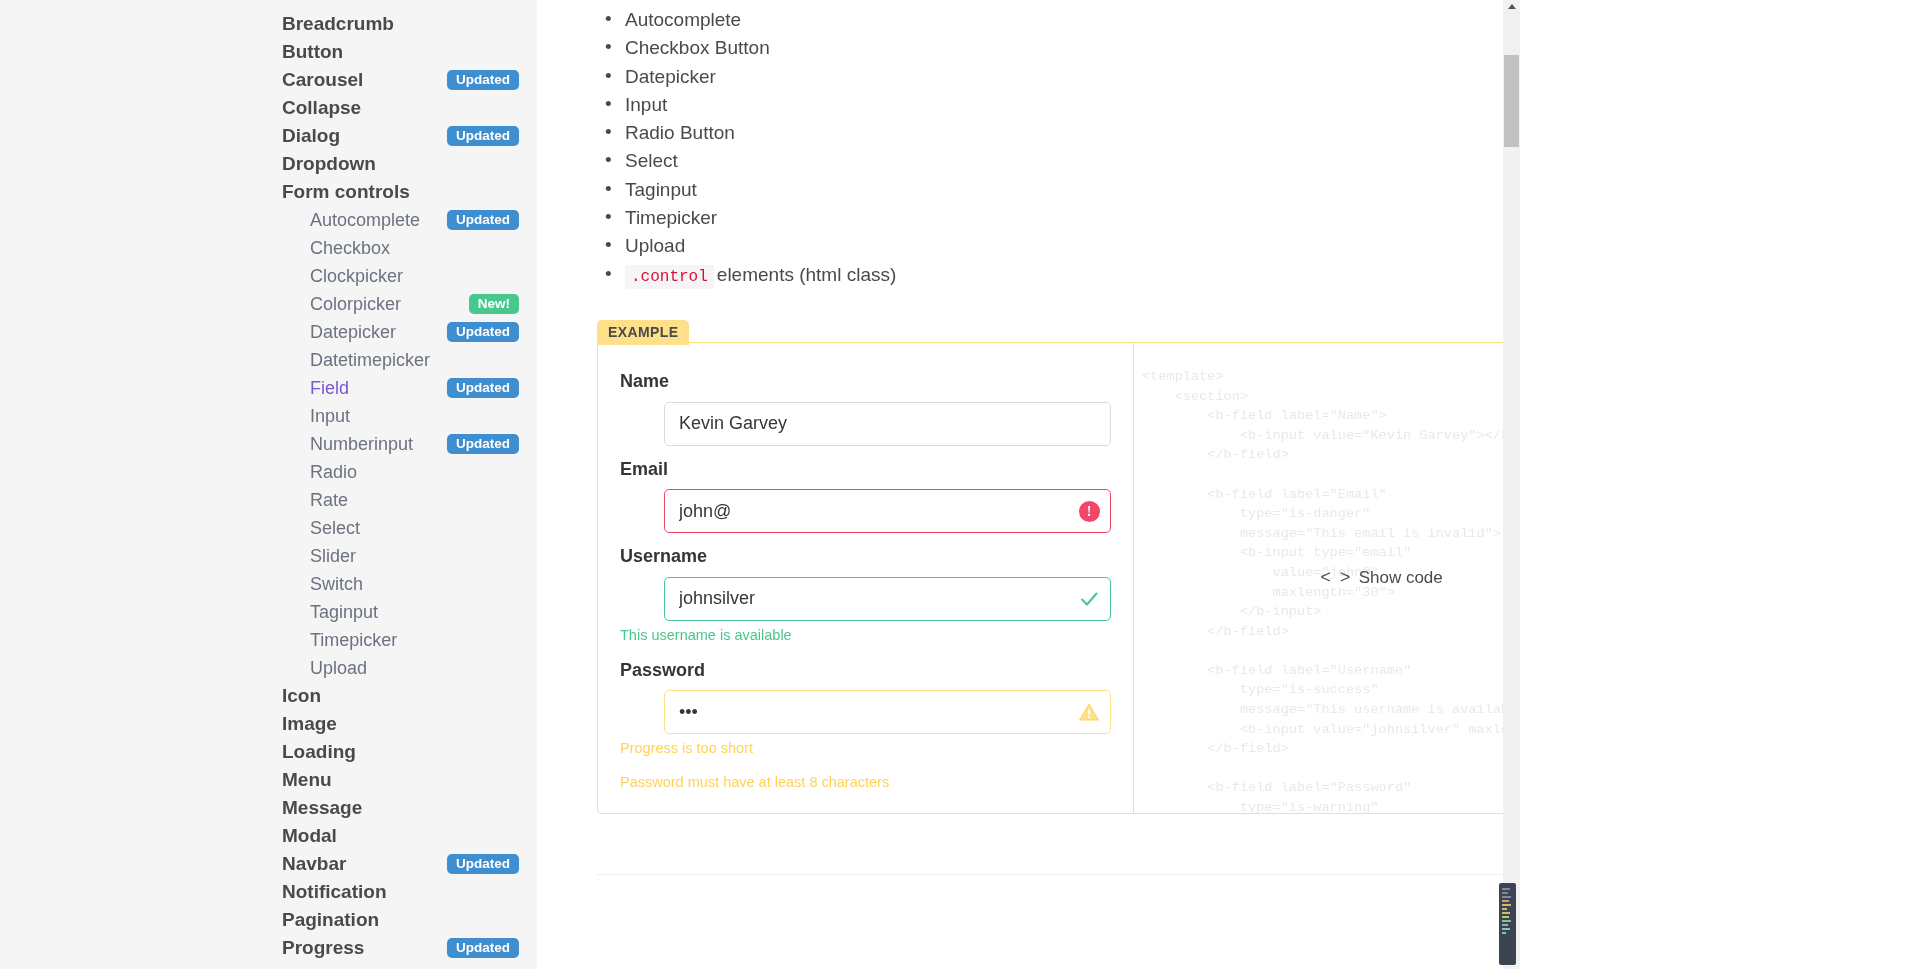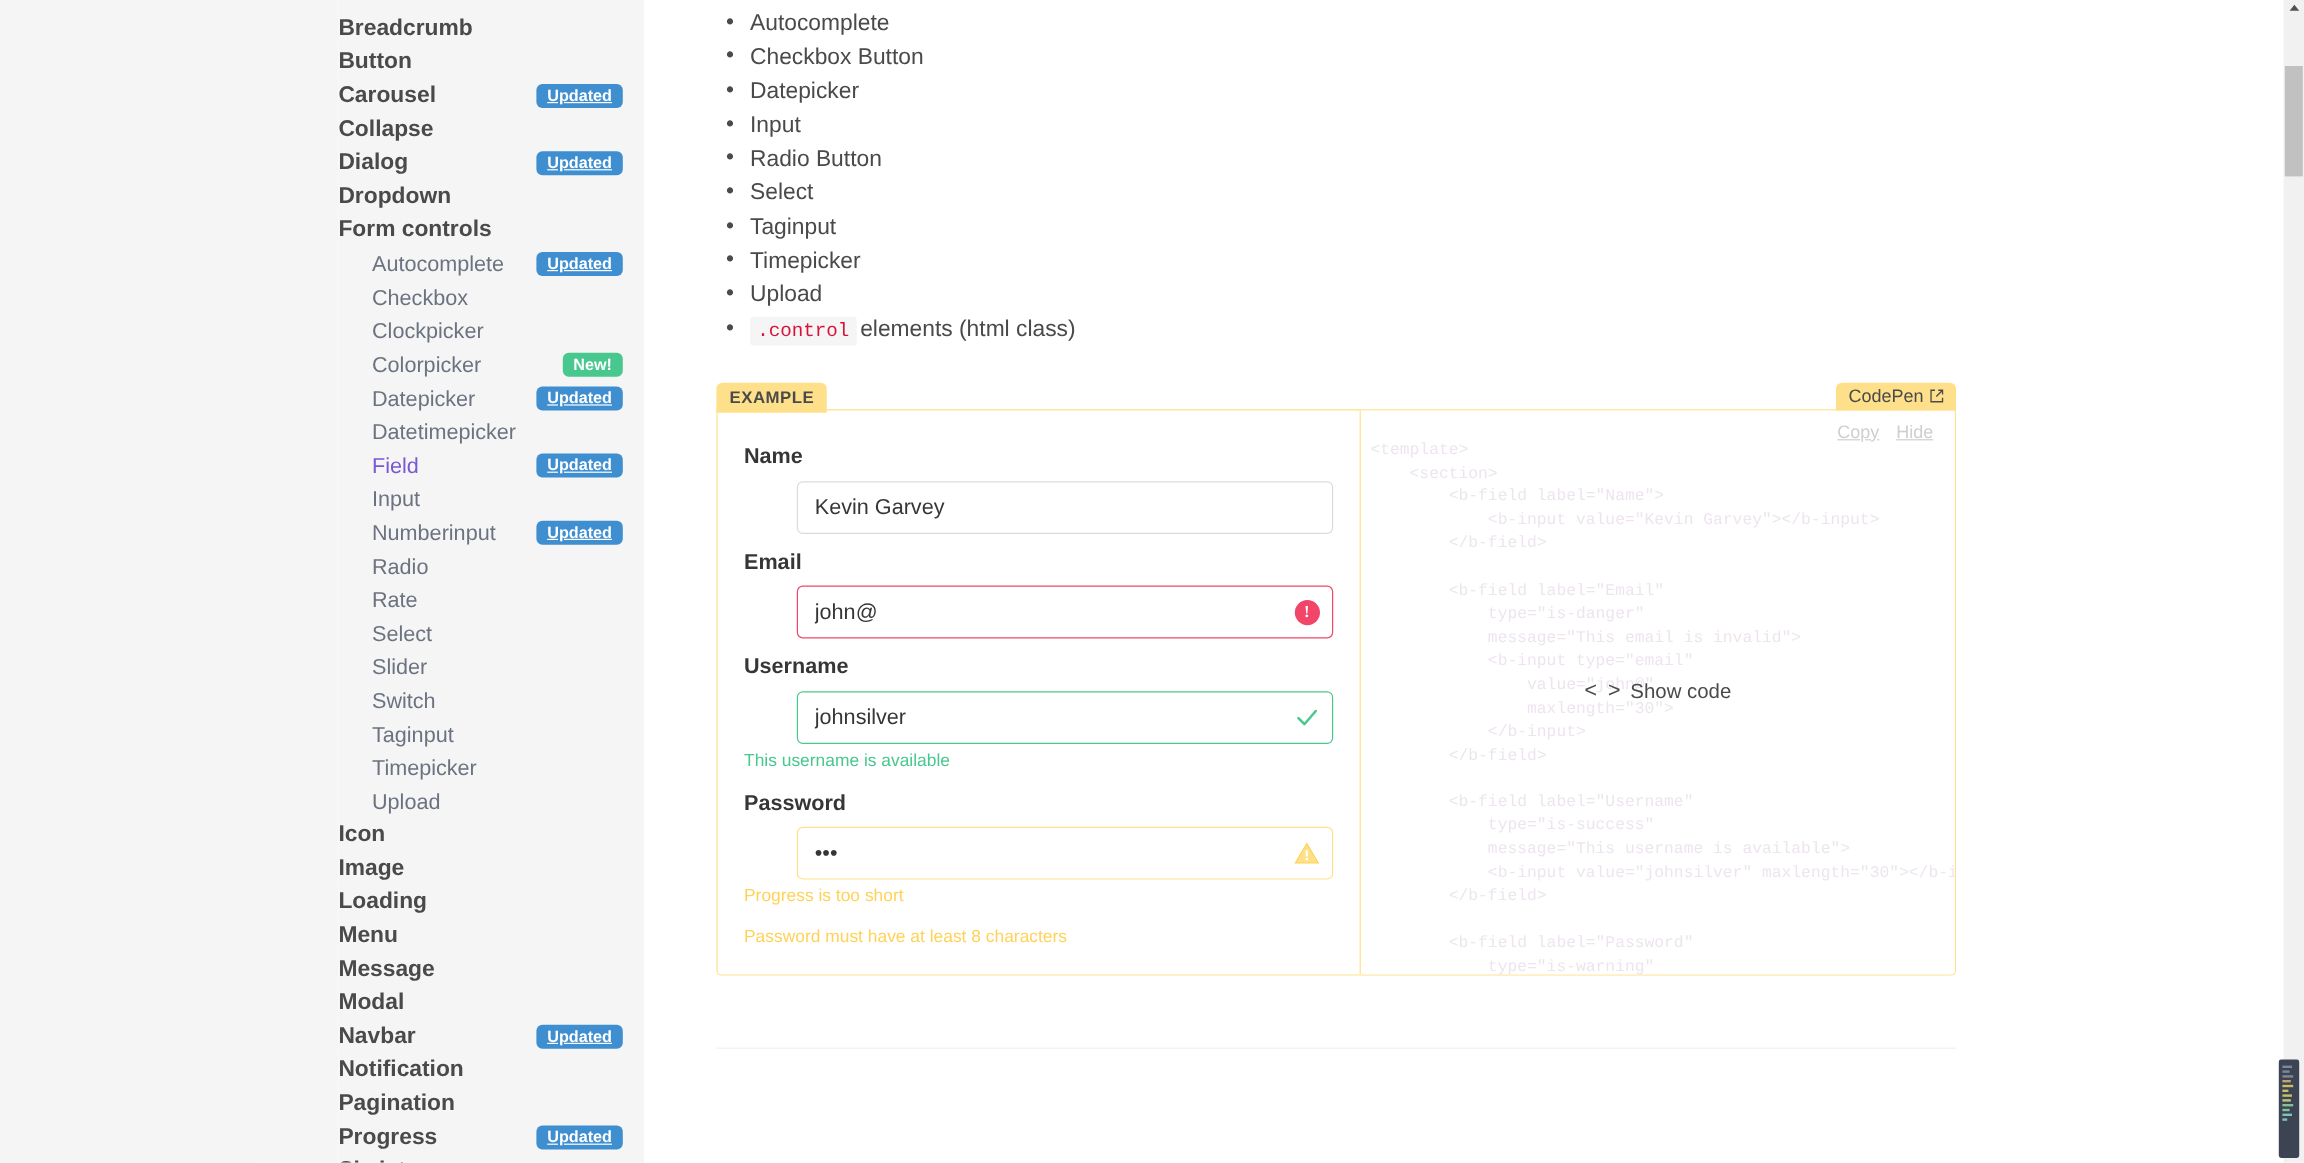--- a/index.html
+++ b/index.html
@@ -4,21 +4,21 @@
 <style>
   * { box-sizing: border-box; }
   html, body { margin:0; padding:0; }
   body {
     width:1920px; height:969px; overflow:hidden;
     background:#ffffff;
     font-family:"Liberation Sans", sans-serif;
     font-size:19px; color:#4a4a4a;
     -webkit-font-smoothing:antialiased;
   }
-  #app { display:flex; width:1920px; height:969px; position:relative; }
+  #app { display:flex; width:1520px; height:969px; position:relative; }
 
   
   .left-gutter { width:282px; height:969px; background:#f5f5f5; flex:none; }
   .sidebar {
     width:255px; height:969px; background:#f5f5f5; flex:none;
     padding-top:10px; overflow:hidden; position:relative;
   }
   .nav-item {
     display:flex; align-items:center; justify-content:space-between;
     height:28px; padding:0 10px 0 0; position:relative;
@@ -26,21 +26,21 @@
   .nav-label { white-space:nowrap; }
   .nav-top > .nav-label { font-weight:bold; color:#4a4a4a; font-size:19px; }
   .nav-sub { padding-left:28px; }
   .nav-sub > .nav-label { font-weight:normal; color:#6b7280; font-size:18px; }
   .nav-sub.is-active > .nav-label { color:#7957d5; }
   .tag {
     display:inline-block; font-size:13.5px; font-weight:bold; color:#fff;
     border-radius:5px; padding:3px 9px 4px; line-height:1; white-space:nowrap;
     margin-right:8px;
   }
-  .tag.is-info { background:#3e8ed0;text-decoration:underline; }
+  .tag.is-info { background:#3e8ed0; }
   .tag.is-success { background:#48c78e; }
 
   
   .content {
     flex:1 1 auto; height:969px; position:relative; background:#fff;
     padding:0 0 0 0; overflow:hidden;
   }
   .content-inner { padding:6px 0 0 60px; width:1290px; }
 
   ul.feature-list { list-style:none; margin:0; padding:0; }

